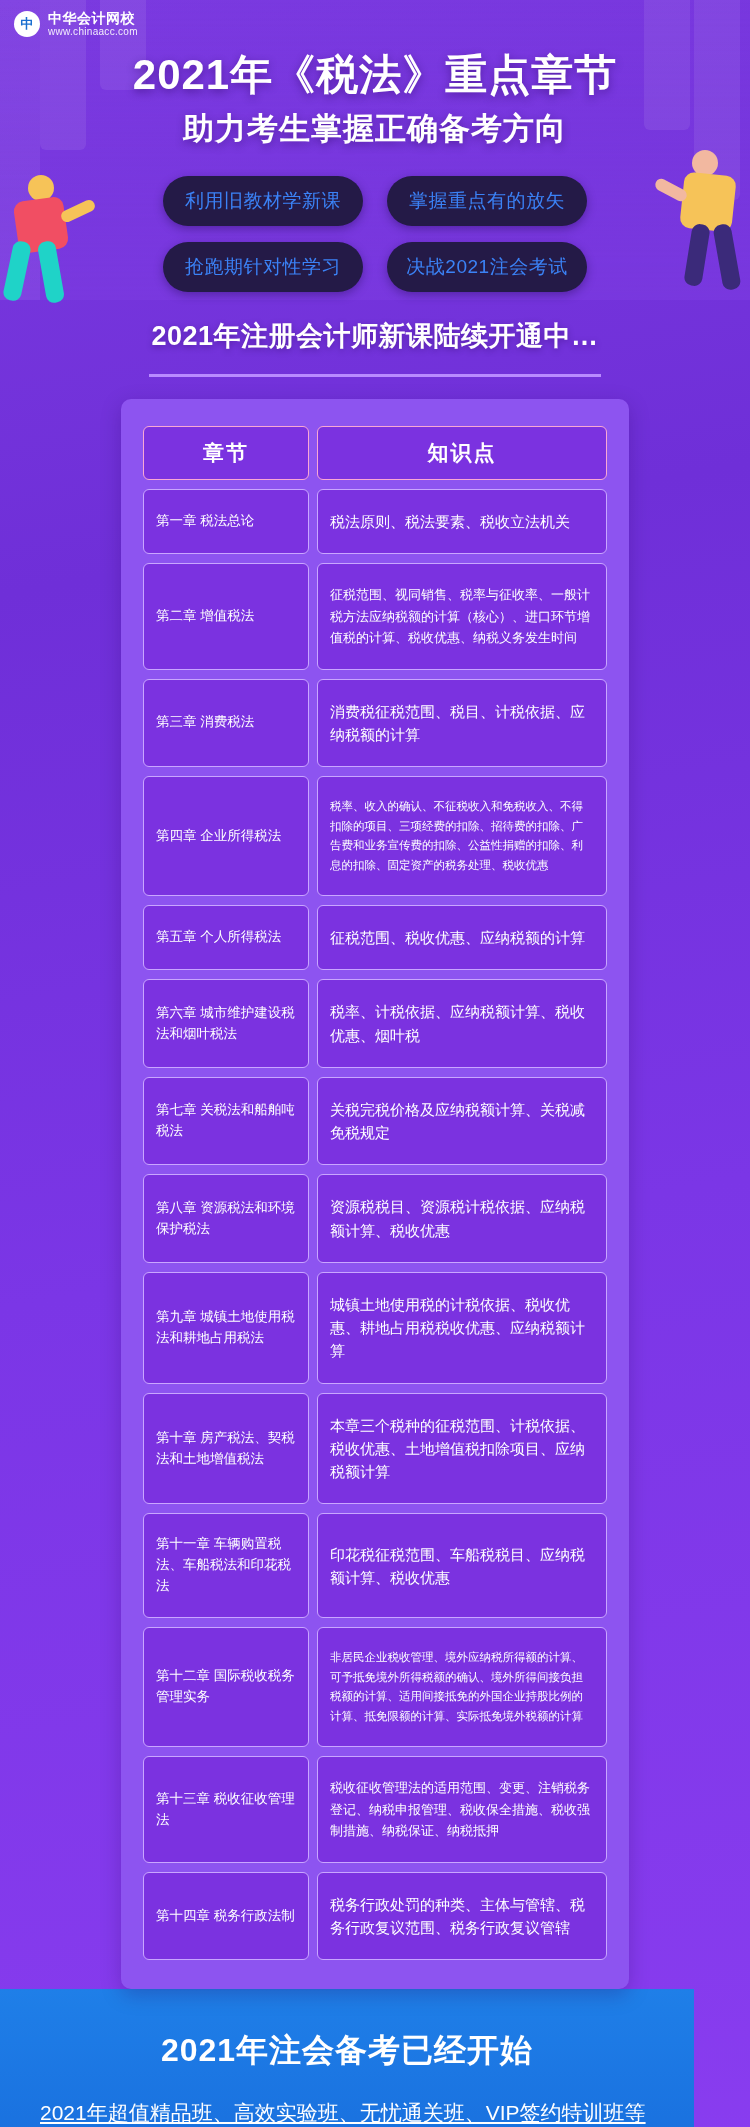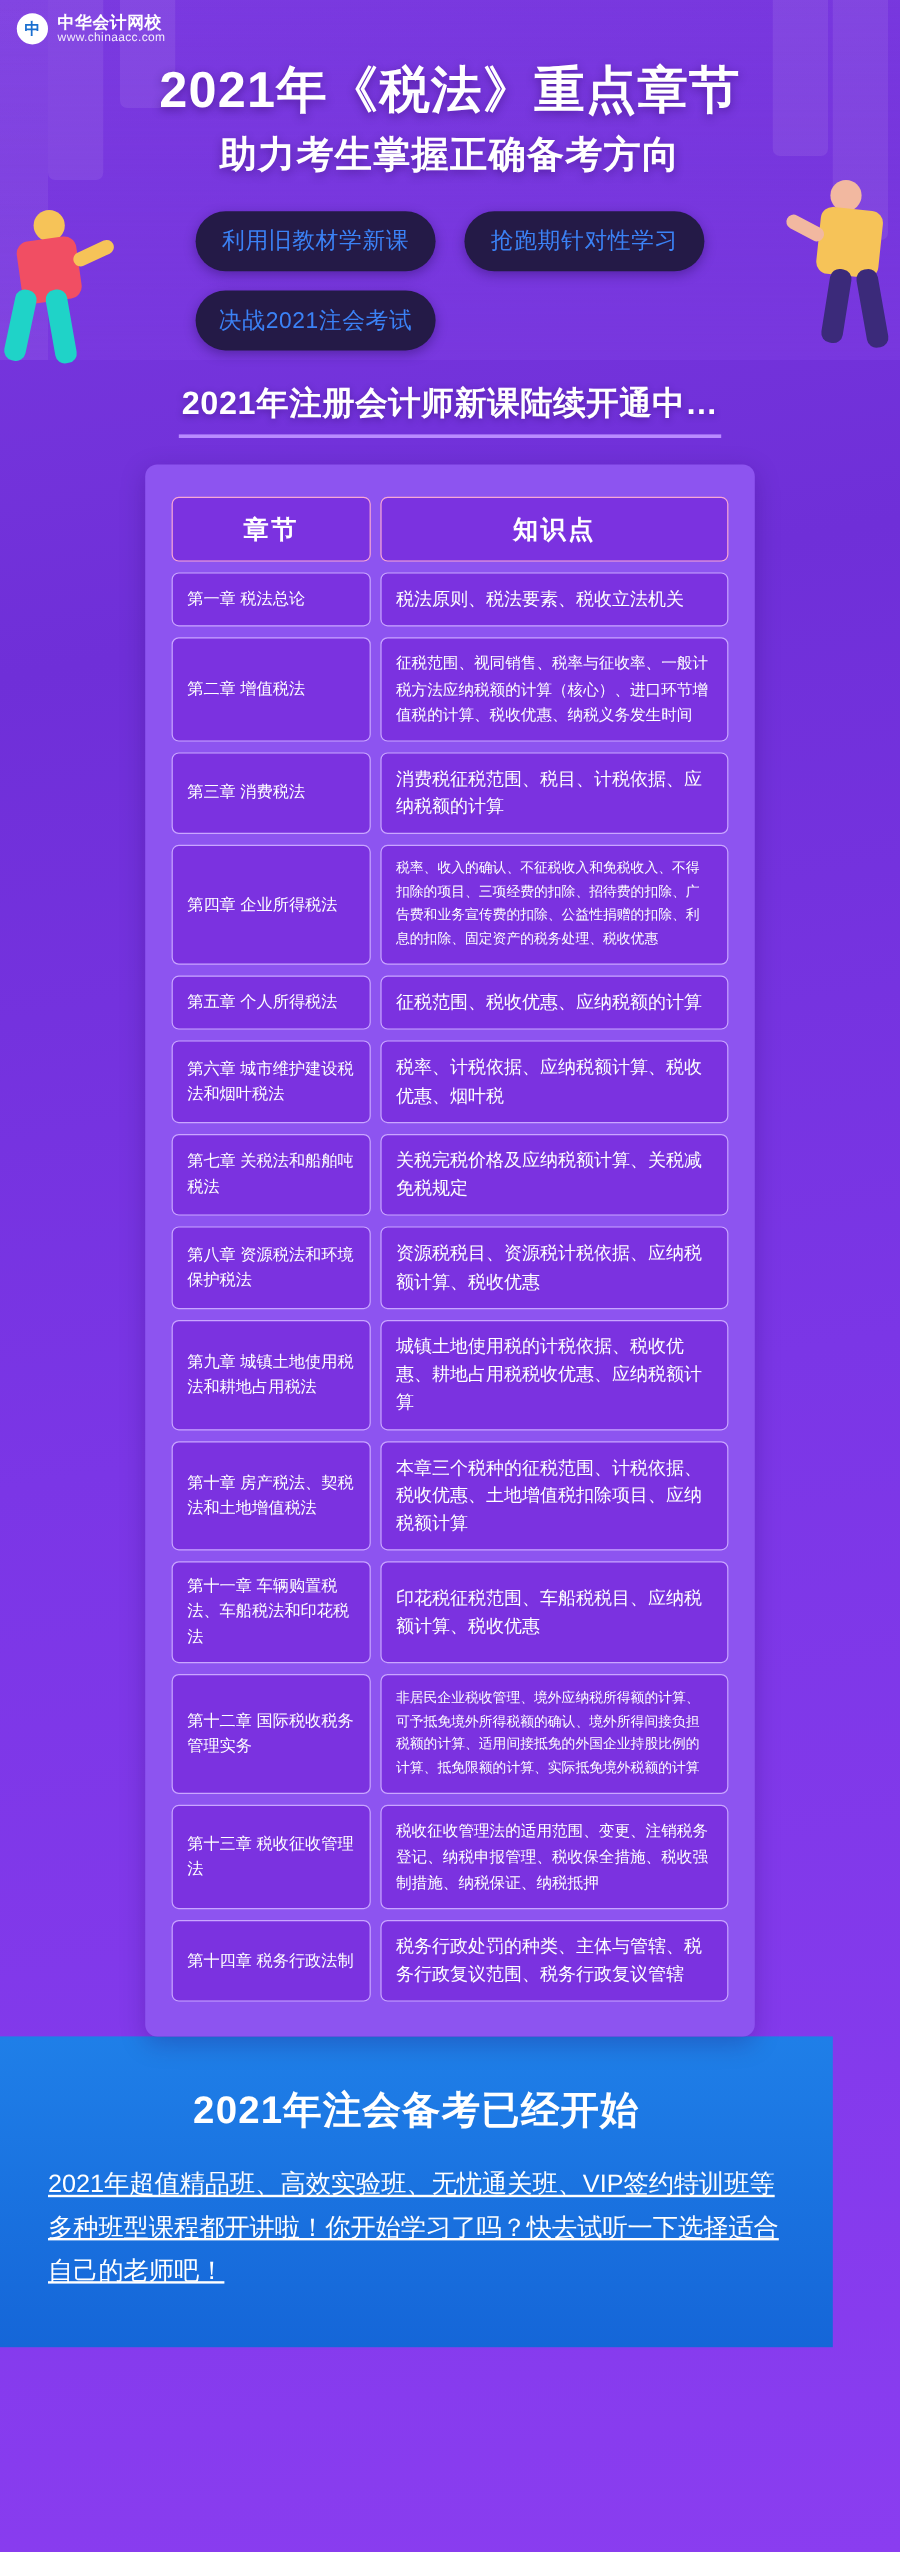--- a/index.html
+++ b/index.html
@@ -81,21 +81,21 @@
   .subbanner {
     position: relative; z-index: 4;
     margin: 26px auto 0;
     width: 452px;
     text-align: center;
     color: #ffffff;
     font-size: 27px;
     font-weight: bold;
     letter-spacing: .5px;
     border-bottom: 3px solid #b98bff;
-    padding-bottom: 8px;
+    padding-bottom: 20px;
     text-shadow: 0 2px 6px rgba(40,0,90,.4);
   }
   
   .runner { position: absolute; z-index: 2; }
   .card {
     position: relative; z-index: 4;
     margin: 22px auto 0;
     width: 508px;
     background: #8d54f0;
     border-radius: 10px;
@@ -113,21 +113,21 @@
     padding: 12px 0;
     letter-spacing: 2px;
   }
   table.tbl th.c1 { width: 166px; }
   table.tbl td {
     background: #7b32e0;
     border: 1px solid #c9a6ff;
     border-radius: 6px;
     color: #ffffff;
     vertical-align: middle;
-    padding: 10px 12px;
+    padding: 20px 12px;
     line-height: 1.55;
   }
   td.chapter { width: 166px; font-size: 13.5px; text-align: left; padding: 10px 10px; }
   td.points { font-size: 15px; }
   td.points.small { font-size: 11.5px; line-height: 1.7; }
   td.points.mid { font-size: 13px; line-height: 1.65; }
 
   .footer {
     position: relative;
     width: 694px;
@@ -187,20 +187,21 @@
     </div>
   </div>
 
   <div class="hero">
     <h1>2021年《税法》重点章节</h1>
     <h2>助力考生掌握正确备考方向</h2>
   </div>
 
   <div class="pill-grid">
     <div class="pill">利用旧教材学新课</div>
+    <div class="pill">掌握重点有的放矢</div>
     <div class="pill">抢跑期针对性学习</div>
     <div class="pill">决战2021注会考试</div>
   </div>
 
   <div class="subbanner">2021年注册会计师新课陆续开通中…</div>
 
   <div class="card">
     <table class="tbl">
       <thead>
         <tr>

